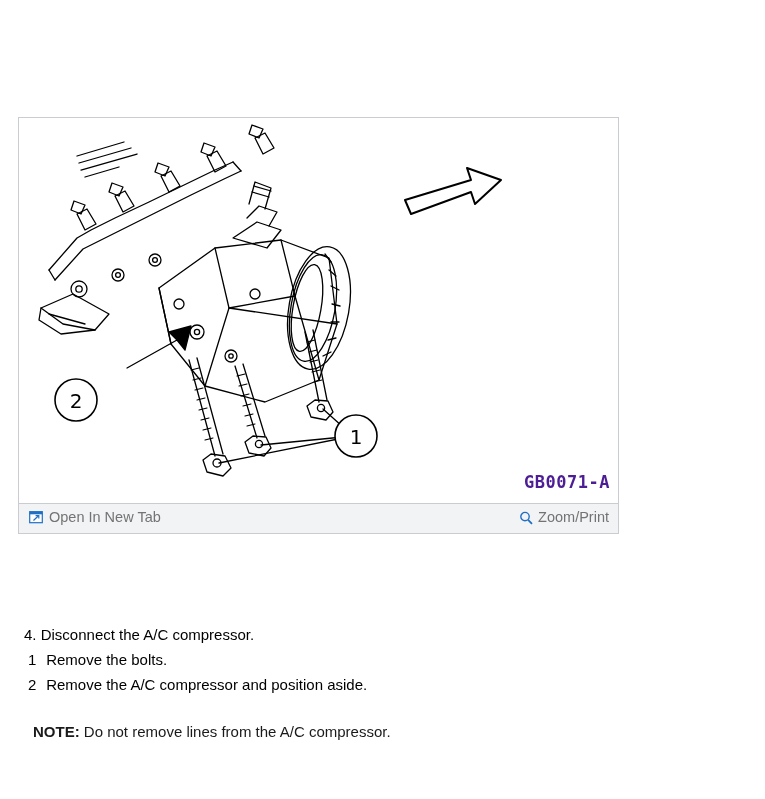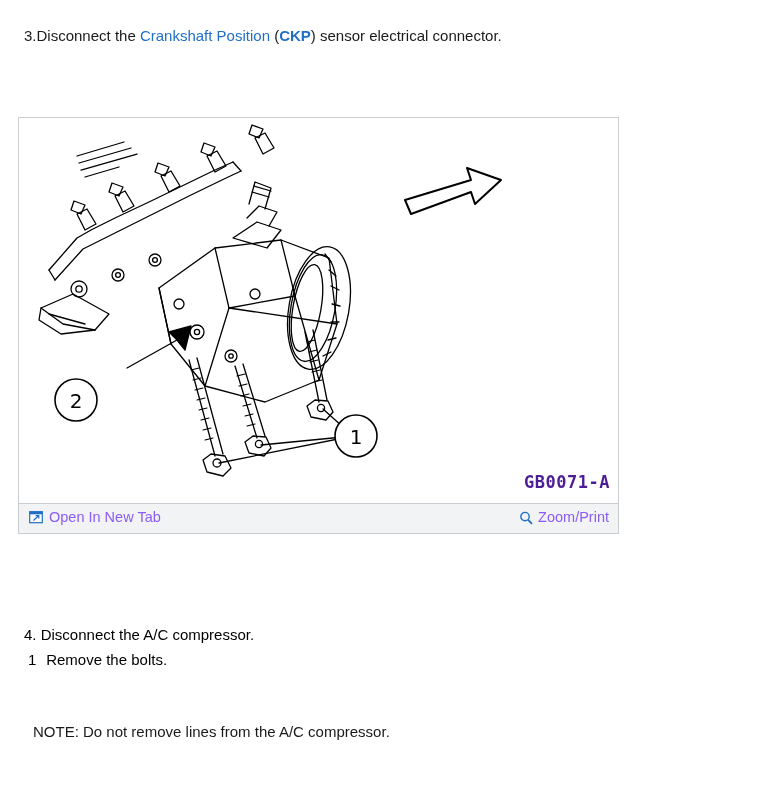--- a/index.html
+++ b/index.html
@@ -91,21 +91,21 @@
     position: absolute;
     right: 9px;
     top: 5px;
     display: flex;
     align-items: flex-end;
     gap: 5px;
     cursor: pointer;
   }
   .footer-label {
     font-size: 14.5px;
-    color: #8b5cf6;
+    color: #737373;
   }
   .icon-newtab svg, .icon-zoom svg { display: block; }
 
   
   .step4 {
     position: absolute;
     left: 24px;
     top: 622px;
     font-size: 15px;
     line-height: 25px;
@@ -118,30 +118,27 @@
     display: inline-block;
     min-width: 14px;
   }
   .note {
     position: absolute;
     left: 33px;
     top: 723px;
     font-size: 15px;
     color: #1a1a1a;
   }
-  .note b { font-weight: normal; }
+  .note b { font-weight: bold; }
 </style>
 </head>
 <body>
 
 <div class="page">
 
-  <div class="step3">
-    <span class="num">3.</span><span>Disconnect the </span><a class="link">Crankshaft Position</a><span> (</span><a class="link bold">CKP</a><span>)</span><span> sensor electrical connector.</span>
-  </div>
 
   <div class="figure-panel">
 
     <div class="figure-canvas">
       <svg width="599" height="385" viewBox="0 0 599 385" xmlns="http://www.w3.org/2000/svg">
         <g fill="none" stroke="#000000" stroke-width="1.3" stroke-linejoin="round" stroke-linecap="round">
 
           <line x1="58" y1="38" x2="105" y2="24"></line>
           <line x1="60" y1="45" x2="112" y2="30"></line>
           <line x1="62" y1="52" x2="118" y2="36"></line>
@@ -296,19 +293,23 @@
 
   <div class="step4">
     <div>
       <span>4.</span>
       <span>Disconnect the A/C compressor.</span>
     </div>
     <div class="sub">
       <span class="sub-num">1</span>
       <span>Remove the bolts.</span>
     </div>
+    <div class="sub">
+      <span class="sub-num">2</span>
+      <span>Remove the A/C compressor and position aside.</span>
+    </div>
   </div>
 
   <div class="note">
     <b>NOTE:</b><span> Do not remove lines from the A/C compressor.</span>
   </div>
 
 </div>
 
 </body></html>

